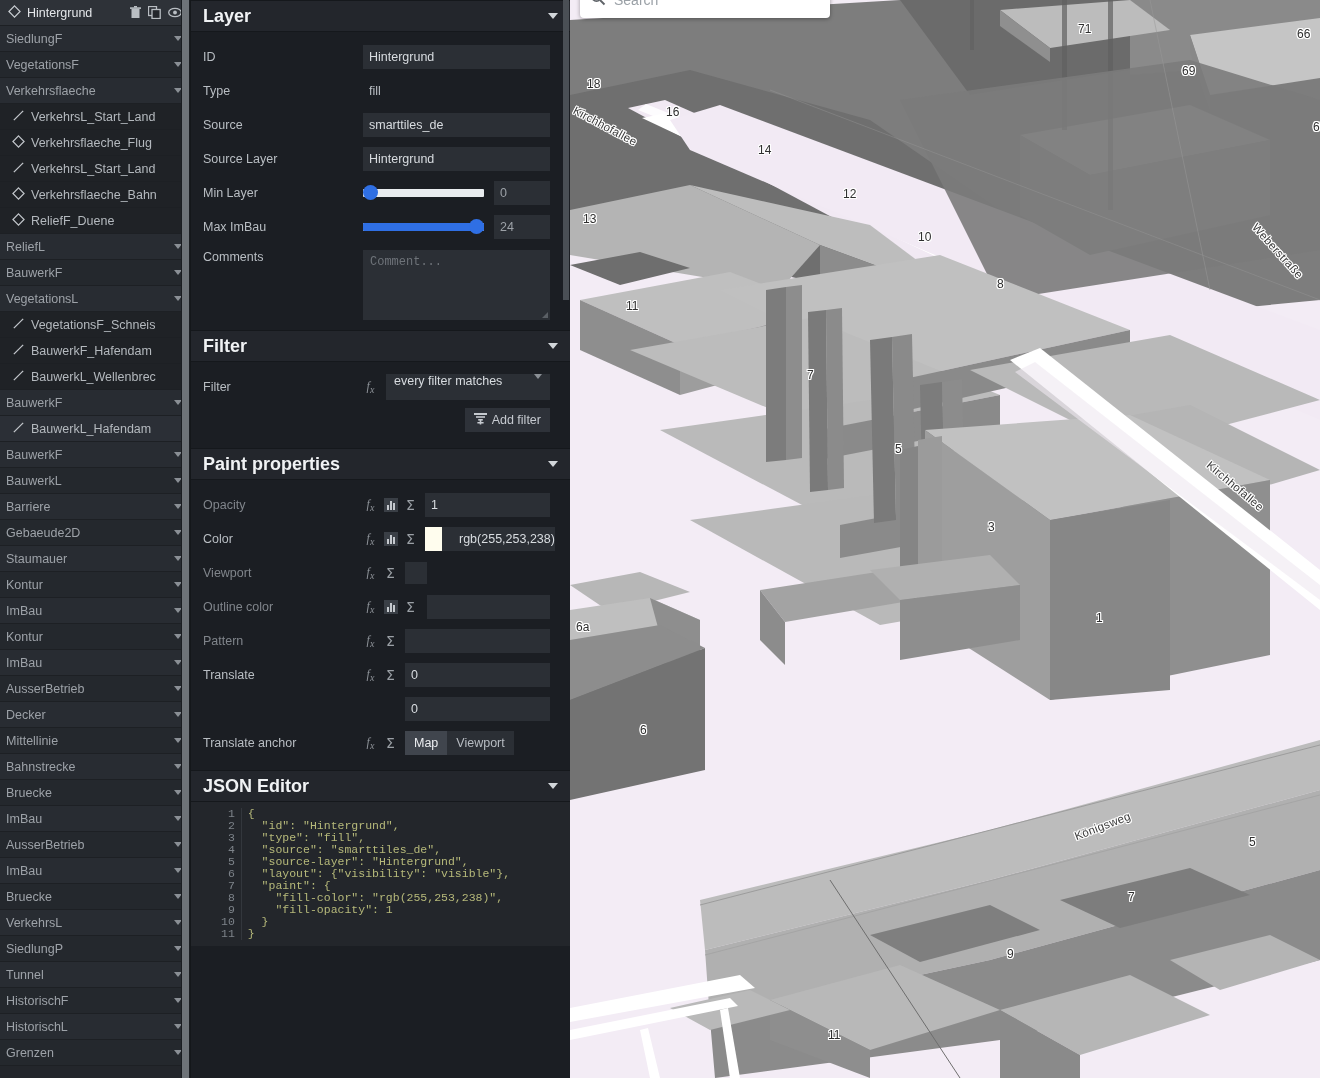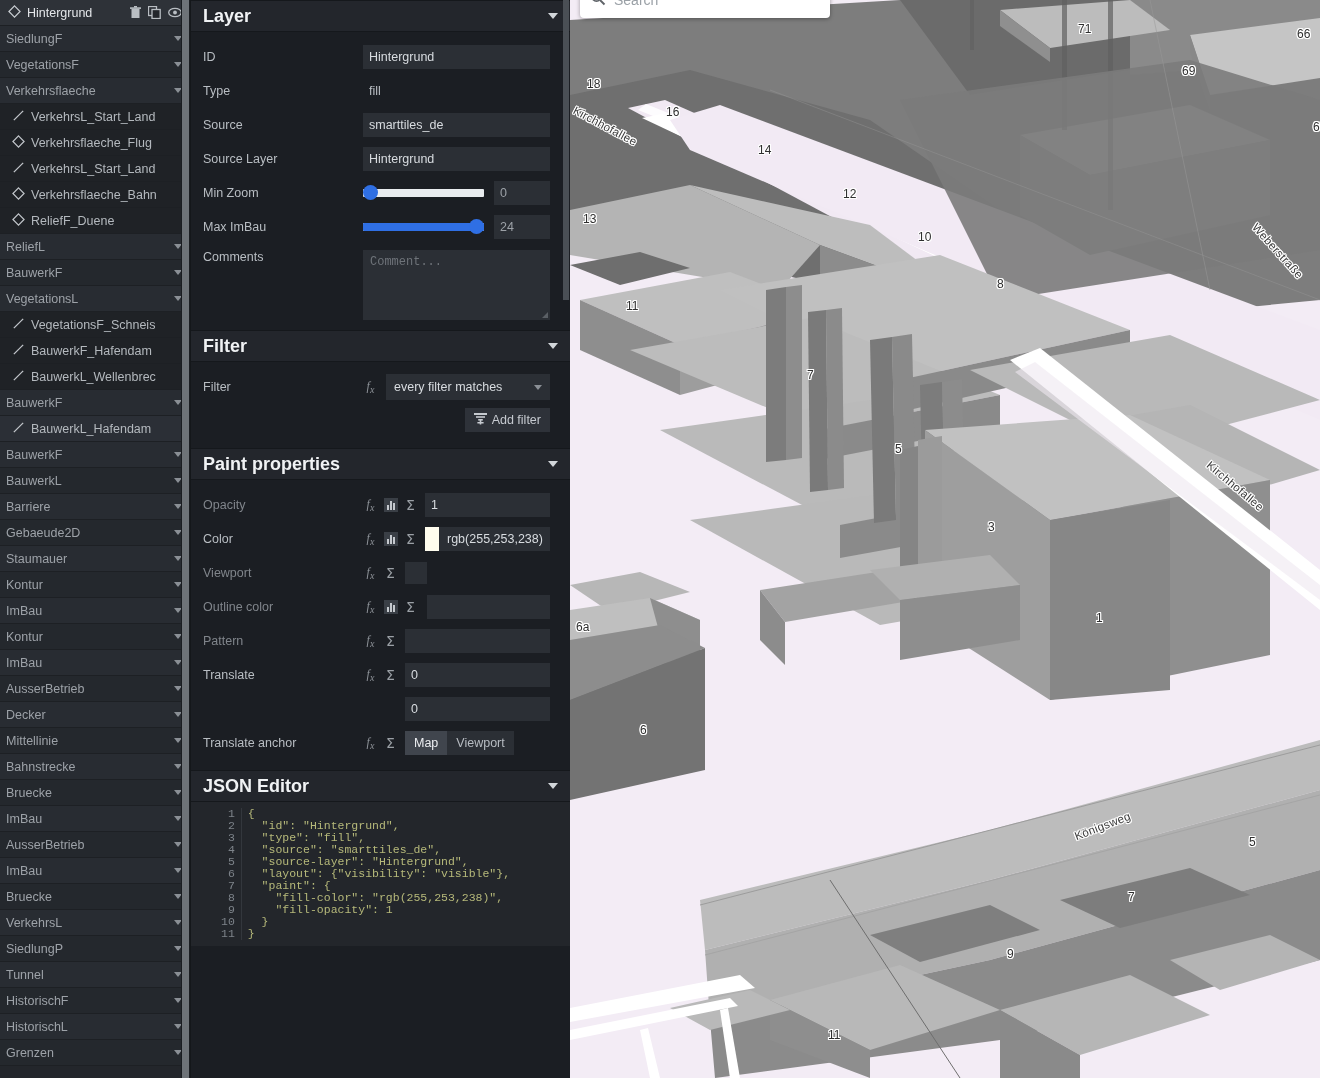--- a/index.html
+++ b/index.html
@@ -130,36 +130,36 @@
   .fx-ico { font-size: 12px; color: #8e9399; font-style: italic;
             font-family: "Liberation Serif", serif; width: 15px; text-align: center; }
   .sigma-ico { font-size: 14px; color: #9ba0a6; width: 13px; text-align: center;
                font-family: "DejaVu Sans", sans-serif; }
   .chart-ico { width: 14px; height: 14px; background: #3a3f46; display: inline-flex;
                align-items: flex-end; justify-content: center; gap: 1px; padding: 2px; }
   .chart-ico i { display: block; width: 2px; background: #c5c9ce; }
 
   .select {
     background: #2b2f35; height: 26px; width: 100%;
-    display: flex; align-items: center; padding: 0 8px;
+    display: flex; align-items: flex-start; padding: 0 8px;
     color: #d8dce0; font-size: 12.5px; position: relative;
   }
   .select .caret { margin-left: auto; }
 
   .btn {
     background: #2e3239; color: #c6cad0; font-size: 12.5px;
     height: 24px; padding: 0 9px; display: inline-flex; align-items: center;
     gap: 5px; border: none;
     font-family: "Liberation Sans", sans-serif;
   }
   .addfilter-row { display: flex; justify-content: flex-end; padding: 4px 20px 6px 12px; align-items: flex-end; }
 
   .swatch { width: 14px; height: 24px; flex: 0 0 14px; }
   .color-field { display: flex; align-items: center; width: 100%; background: #2b2f35; height: 24px; }
-  .color-field span { padding-left: 8px; color: #d8dce0; font-size: 12.5px; }
+  .color-field span { padding-left: 17px; color: #d8dce0; font-size: 12.5px; }
 
   .small-box { width: 22px; height: 22px; background: #2b2f35; }
 
   .seg { display: flex; }
   .seg .sbtn {
     height: 24px; padding: 0 9px; display: flex; align-items: center;
     font-size: 12.5px; color: #b7bcc2; background: #2b2f35;
   }
   .seg .sbtn.active { background: #40454d; color: #eceef1; }
 
@@ -469,21 +469,21 @@
       </div>
 
       <div class="prop-row">
         <div class="prop-label">Source Layer</div>
         <div class="prop-field">
             <div class="txt-input">Hintergrund</div>
           </div>
       </div>
 
       <div class="prop-row">
-        <div class="prop-label">Min Zoom</div>
+        <div class="prop-label">Min Layer</div>
         <div class="prop-field">
           <div class="slider-wrap">
             <div class="slider">
               <div class="slider-track"></div>
               <div class="slider-fill" style="width:0%"></div>
               <div class="slider-knob" style="left:0px"></div>
             </div>
             <div class="slider-num">0</div>
           </div>
         </div>

